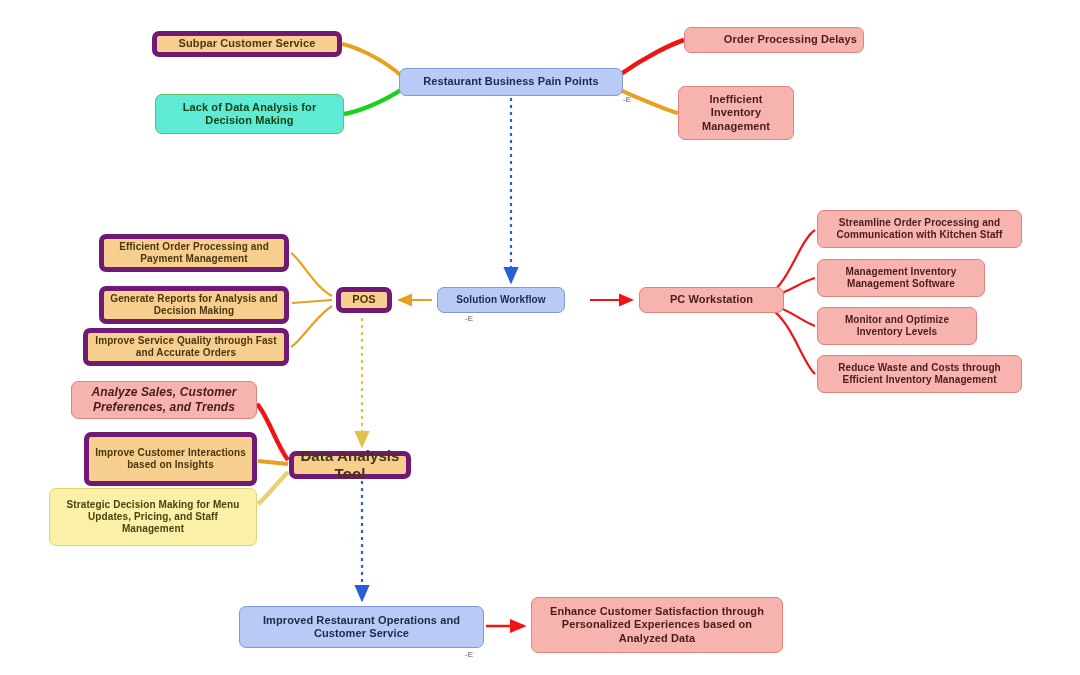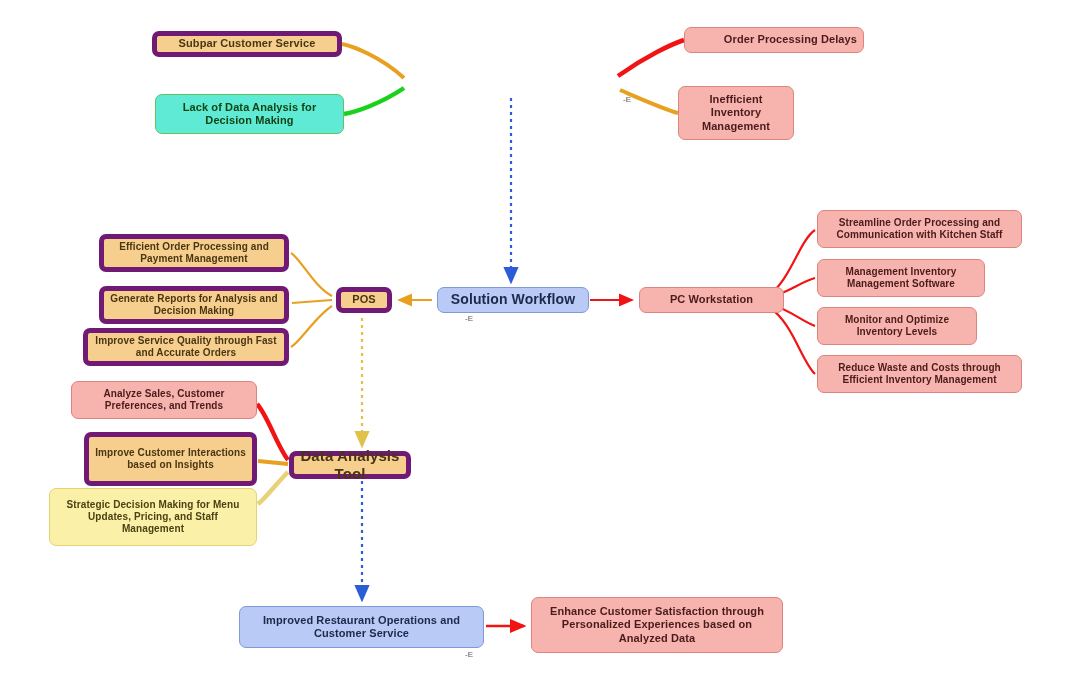--- a/index.html
+++ b/index.html
@@ -97,34 +97,37 @@
 
     <path d="M288,460 C276,444 268,416 257,404" stroke="#f01414" stroke-width="4.5" fill="none"></path>
     <path d="M288,464 L258,461" stroke="#e8a020" stroke-width="4" fill="none"></path>
     <path d="M288,472 C276,484 266,498 258,504" stroke="#e8d277" stroke-width="4.5" fill="none"></path>
 
     <path d="M362,481 L362,598" stroke="#2b5ed6" stroke-width="2.2" fill="none" stroke-dasharray="3,4" marker-end="url(#ar-blue)"></path>
 
     <path d="M486,626 L524,626" stroke="#f01414" stroke-width="2.4" fill="none" marker-end="url(#ar-red)"></path>
   </svg>
 
+  <div class="node n-blue" style="left:399px; top:68px; width:224px; height:28px; font-size:11px;">
+    <span>Restaurant Business Pain Points</span>
+  </div>
   <div class="node n-orange" style="left:152px; top:31px; width:190px; height:26px; font-size:11px;">
     <span>Subpar Customer Service</span>
   </div>
   <div class="node n-green" style="left:155px; top:94px; width:189px; height:40px; font-size:11px;">
     <span>Lack of Data Analysis for Decision Making</span>
   </div>
   <div class="node n-red" style="left:684px; top:27px; width:180px; height:26px; font-size:11px;justify-content:flex-end;">
     <span>Order Processing Delays</span>
   </div>
   <div class="node n-red" style="left:678px; top:86px; width:116px; height:54px; font-size:11px;">
     <span>Inefficient Inventory Management</span>
   </div>
 
-  <div class="node n-blue" style="left:437px; top:287px; width:152px; height:26px; font-size:14px;">
+  <div class="node n-blue" style="left:437px; top:287px; width:128px; height:26px; font-size:10px;">
     <span>Solution Workflow</span>
   </div>
   <div class="node n-orange" style="left:336px; top:287px; width:56px; height:26px; font-size:11px;">
     <span>POS</span>
   </div>
   <div class="node n-red" style="left:639px; top:287px; width:145px; height:26px; font-size:11px;">
     <span>PC Workstation</span>
   </div>
 
   <div class="node n-orange" style="left:99px; top:234px; width:190px; height:38px; font-size:10px;">
@@ -146,21 +149,21 @@
   <div class="node n-red" style="left:817px; top:307px; width:160px; height:38px; font-size:10px;">
     <span>Monitor and Optimize Inventory Levels</span>
   </div>
   <div class="node n-red" style="left:817px; top:355px; width:205px; height:38px; font-size:10px;">
     <span>Reduce Waste and Costs through Efficient Inventory Management</span>
   </div>
 
   <div class="node n-orange" style="left:289px; top:451px; width:122px; height:28px; font-size:15px;">
     <span>Data Analysis Tool</span>
   </div>
-  <div class="node n-red" style="left:71px; top:381px; width:186px; height:38px; font-size:10px;">
+  <div class="node n-red" style="left:71px; top:381px; width:186px; height:38px; font-size:12px;font-style:italic;">
     <span>Analyze Sales, Customer Preferences, and Trends</span>
   </div>
   <div class="node n-orange" style="left:84px; top:432px; width:173px; height:54px; font-size:10px;">
     <span>Improve Customer Interactions based on Insights</span>
   </div>
   <div class="node n-yellow" style="left:49px; top:488px; width:208px; height:58px; font-size:10px;">
     <span>Strategic Decision Making for Menu Updates, Pricing, and Staff Management</span>
   </div>
 
   <div class="node n-blue" style="left:239px; top:606px; width:245px; height:42px; font-size:11px;">

